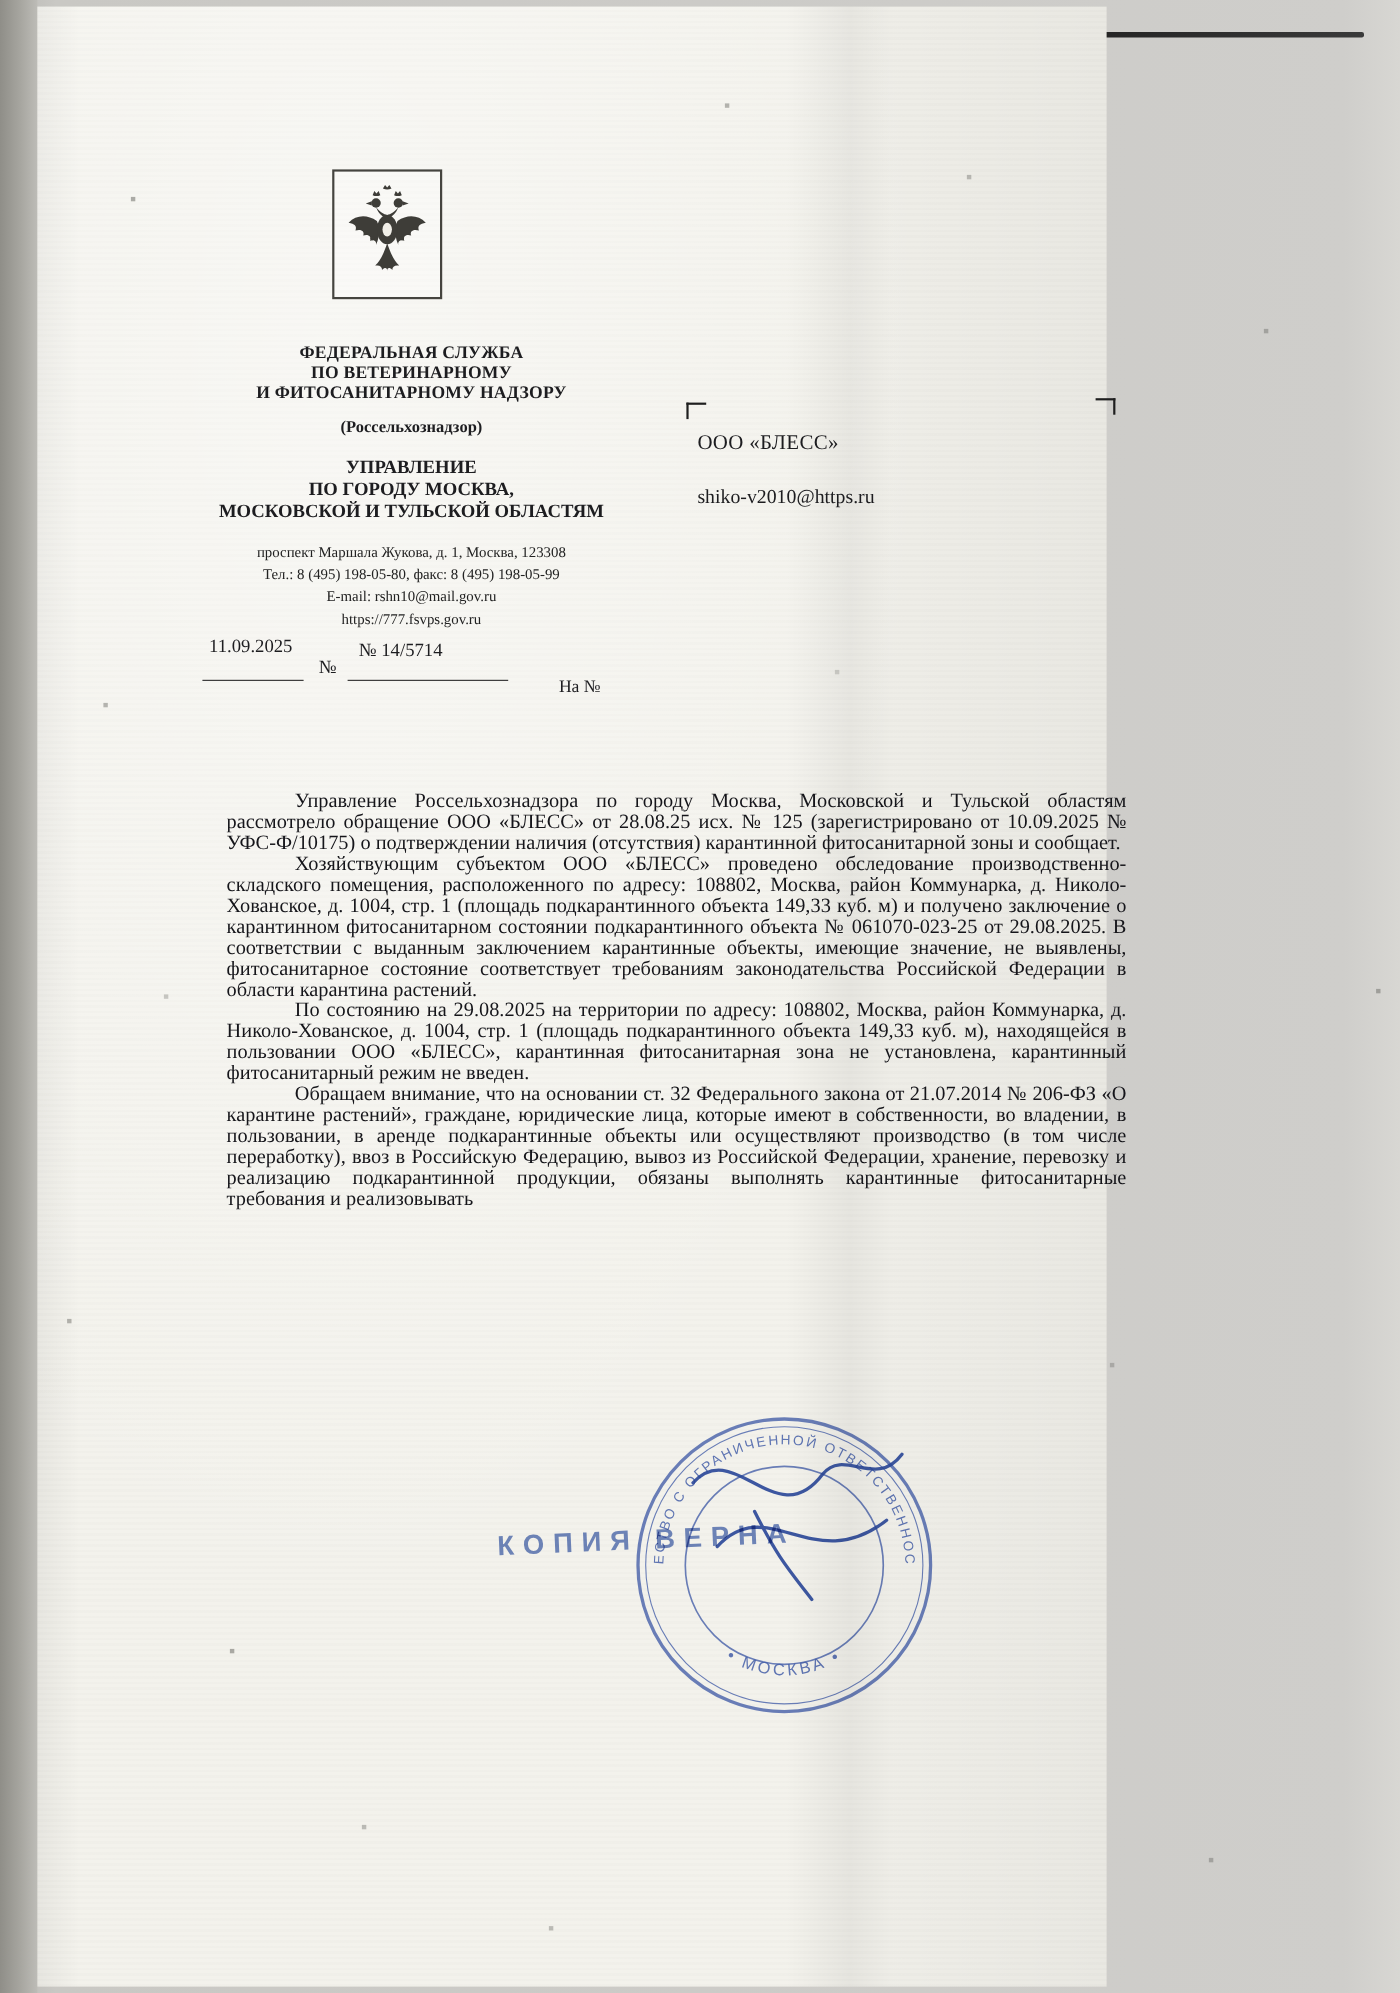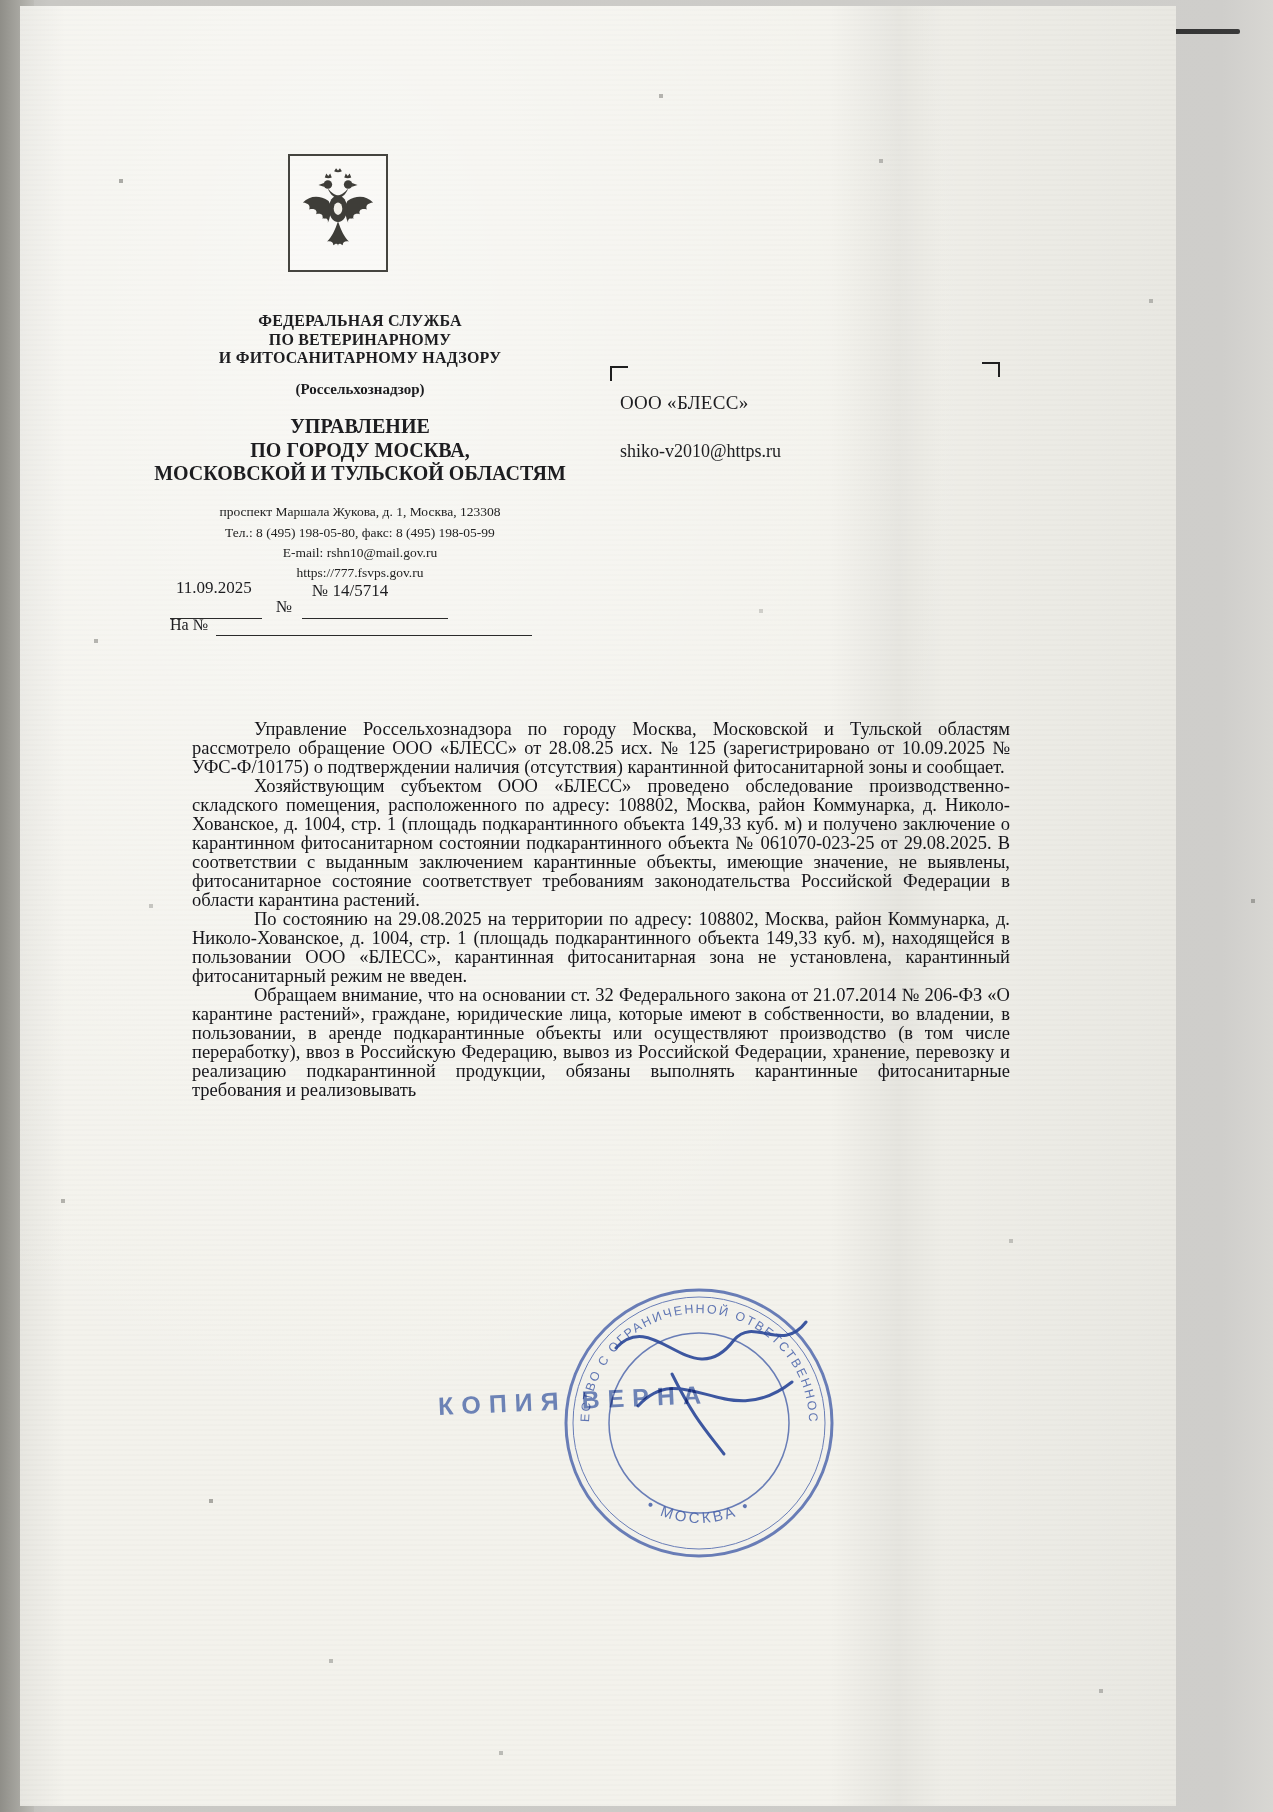--- a/index.html
+++ b/index.html
@@ -6,21 +6,21 @@
   .scan{
     position:relative;width:1273px;height:1812px;overflow:hidden;
     background:linear-gradient(90deg,#b7b6b2 0,#c9c8c4 4%,#cfcecb 96%,#d8d7d3 100%);
     font-family:"Liberation Serif",serif;color:#1d1d20;
   }
   .left-band{position:absolute;left:0;top:0;width:34px;height:100%;
     background:linear-gradient(90deg,#8f8e88 0,#a7a6a0 55%,#bdbcb7 100%);}
   .scan-edge-line{position:absolute;left:44px;top:29px;width:1196px;height:5px;
     background:linear-gradient(90deg,#0c0c0c 0,#1a1a1a 70%,#3a3a3a 100%);border-radius:2px;}
   .page{
-    position:absolute;left:20px;top:6px;width:1156px;height:1800px;
+    position:absolute;left:34px;top:6px;width:972px;height:1800px;
     background:
       radial-gradient(ellipse at 28% 18%, rgba(255,255,255,.45), rgba(255,255,255,0) 55%),
       linear-gradient(90deg, rgba(0,0,0,.05) 0, rgba(0,0,0,0) 4%, rgba(0,0,0,0) 70%, rgba(0,0,0,.055) 76%, rgba(0,0,0,.02) 80%, rgba(0,0,0,.045) 100%),
       repeating-linear-gradient(0deg, rgba(0,0,0,.012) 0 2px, rgba(0,0,0,0) 2px 5px),
       #f3f2ec;
   }
   .speckles{position:absolute;left:0;top:0;width:2px;height:2px;background:transparent;
     box-shadow:120px 180px 0 1px rgba(60,60,55,.4),95px 640px 0 1px rgba(60,60,55,.35),
     1150px 300px 0 1px rgba(60,60,55,.3),660px 95px 0 1px rgba(60,60,55,.35),
     210px 1500px 0 1px rgba(60,60,55,.4),1100px 1690px 0 1px rgba(60,60,55,.3),
@@ -28,28 +28,28 @@
     880px 160px 0 1px rgba(60,60,55,.3),1252px 900px 0 1px rgba(60,60,55,.35),
     150px 905px 0 1px rgba(60,60,55,.25),1010px 1240px 0 1px rgba(60,60,55,.25),
     330px 1660px 0 1px rgba(60,60,55,.3),760px 610px 0 1px rgba(60,60,55,.2);}
   
   .emblem-box{position:absolute;left:268px;top:148px;width:96px;height:114px;
     border:2px solid #45443f;display:flex;align-items:center;justify-content:center;background:rgba(255,255,255,.25);}
   
   .letterhead{position:absolute;left:96px;top:306px;width:488px;text-align:center;}
   .lh-org{font-weight:bold;font-size:16px;line-height:1.17;letter-spacing:.2px;}
   .lh-short{font-weight:bold;font-size:15px;margin-top:13px;}
-  .lh-dept{font-weight:bold;font-size:20px;line-height:1.17;margin-top:17px;}
+  .lh-dept{font-weight:bold;font-size:17px;line-height:1.17;margin-top:17px;}
   .lh-contacts{font-size:13.5px;line-height:1.5;margin-top:17px;color:#222;}
   
   .ref-row{position:absolute;left:150px;top:572px;width:430px;font-size:17px;display:flex;align-items:flex-end;}
   .ref-date{border-bottom:1.6px solid #2b2b2b;padding:0 10px 20px 6px;}
   .ref-sign{margin:0 10px 2px 14px;}
   .ref-num{border-bottom:1.6px solid #2b2b2b;padding:0 60px 17px 10px;}
-  .reply-row{position:absolute;left:150px;top:610px;width:362px;font-size:16px;display:flex;align-items:flex-end;}
+  .reply-row{position:absolute;left:150px;top:610px;width:362px;font-size:16px;display:flex;align-items:flex-end;flex-direction:column;}
   .reply-label{padding-bottom:2px;}
   .reply-line{flex:1;border-bottom:1.6px solid #2b2b2b;height:18px;margin-left:8px;}
   
   .corner-mark{position:absolute;width:16px;height:13px;}
   .corner-l{left:590px;top:360px;border-top:2.5px solid #1f1f1f;border-left:2.5px solid #1f1f1f;}
   .corner-r{left:962px;top:356px;border-top:2.5px solid #1f1f1f;border-right:2.5px solid #1f1f1f;}
   .recipient{position:absolute;left:600px;top:386px;width:372px;text-align:left;}
   .recipient-name{font-size:19px;letter-spacing:.3px;}
   .recipient-email{font-size:18px;margin-top:27px;}
   

